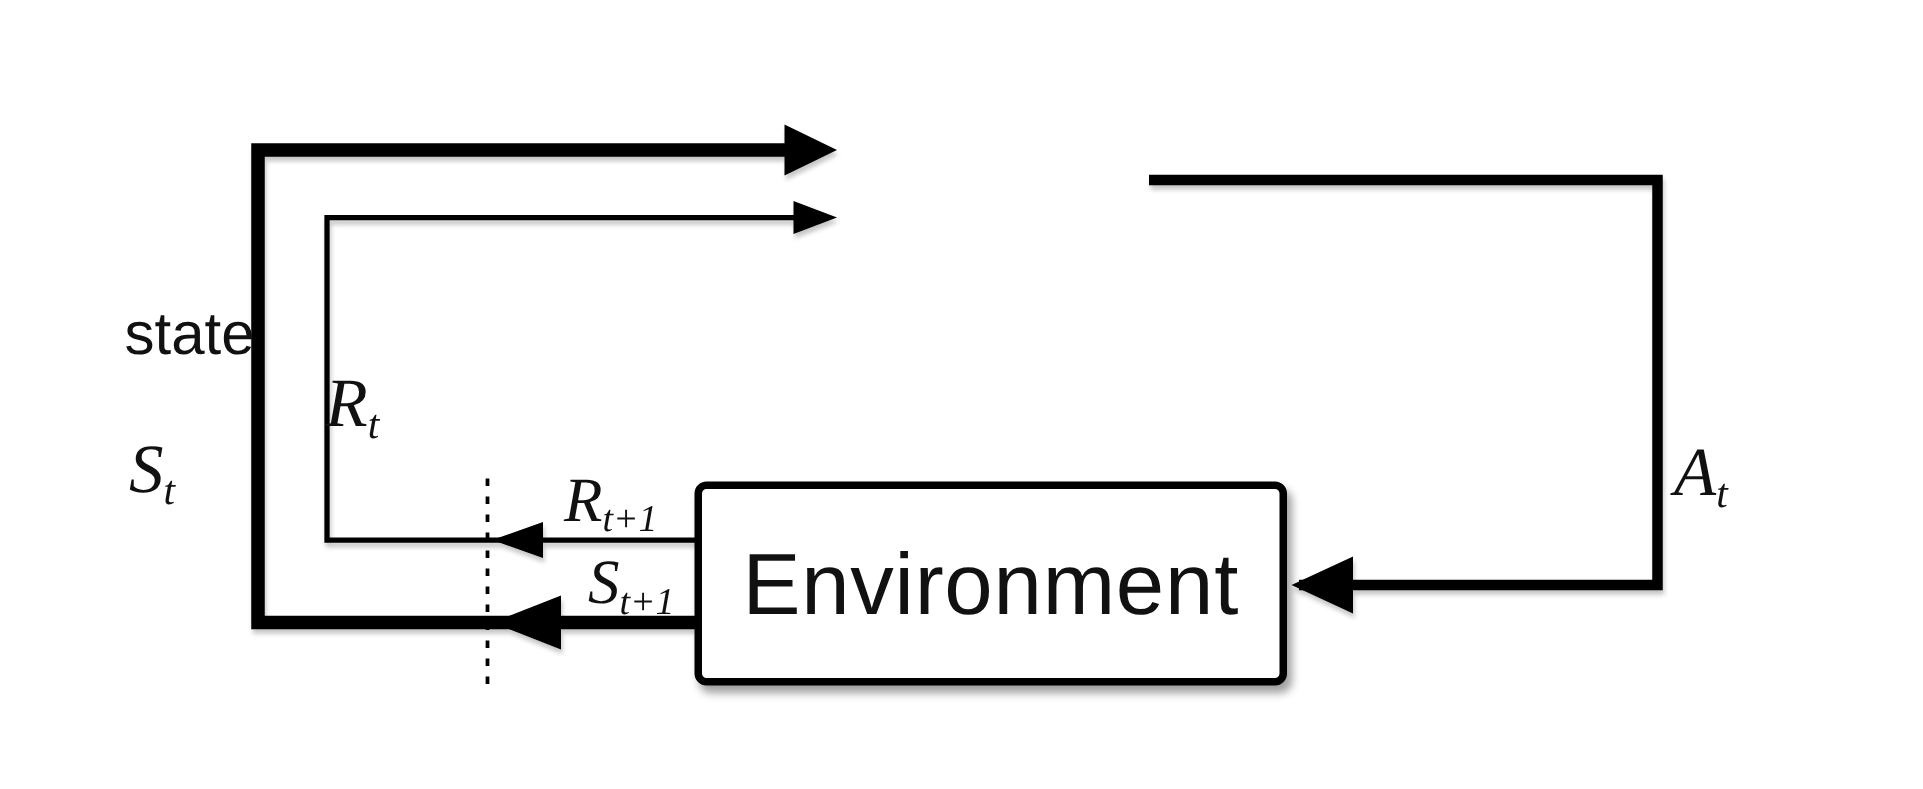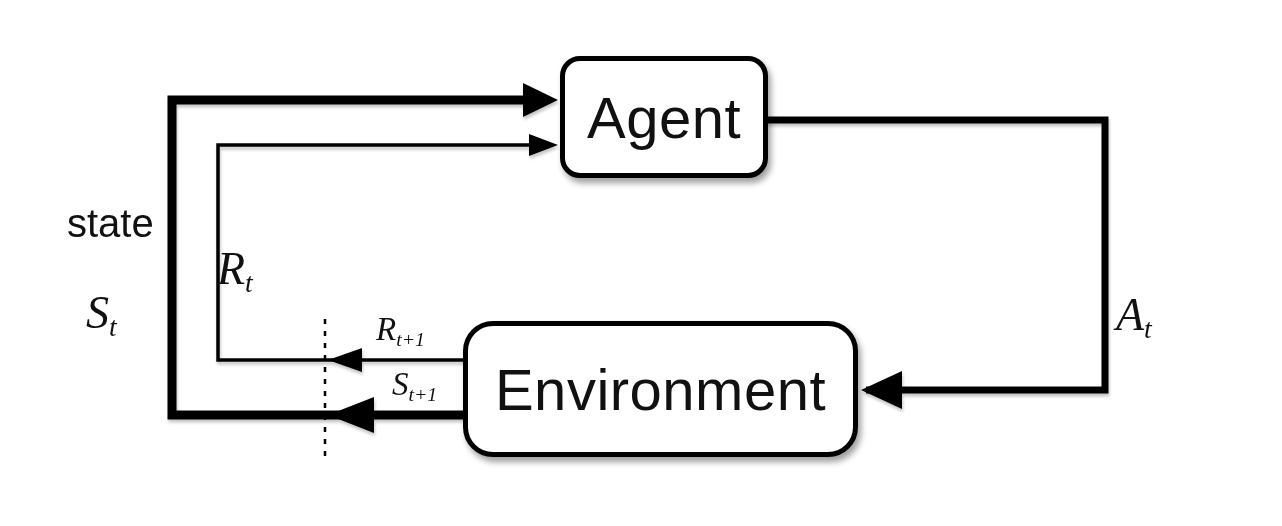--- a/index.html
+++ b/index.html
@@ -41,21 +41,21 @@
     width: 198px;
     height: 112px;
     border-radius: 20px;
     font-size: 58px;
   }
   .env-box {
     left: 463px;
     top: 321px;
     width: 385px;
     height: 126px;
-    border-radius: 30px;
+    border-radius: 8px;
     font-size: 58px;
   }
   .node-label {
     letter-spacing: 0.5px;
     white-space: nowrap;
   }
   .word-label {
     position: absolute;
     font-size: 40px;
     color: #111111;
@@ -71,21 +71,21 @@
     white-space: nowrap;
     line-height: 1;
   }
   .math-label .msub {
     font-size: 0.6em;
     font-style: italic;
     vertical-align: -0.28em;
     letter-spacing: 0;
   }
   .math-small {
-    font-size: 33px;
+    font-size: 42px;
   }
 </style>
 </head>
 <body style="background: rgb(255, 255, 255);">
 
 <div class="canvas">
 
   <svg class="diagram-svg" viewBox="0 0 1282 526">
     <g class="arrow-group" stroke="#000000" fill="#000000">
 
@@ -98,29 +98,26 @@
       <polygon points="558,100 523,83 523,117" stroke="none"></polygon>
       <polygon points="558,145 529,134 529,156" stroke="none"></polygon>
       <polygon points="861,390 902,371 902,409" stroke="none"></polygon>
       <polygon points="328,360 362,348 362,372" stroke="none"></polygon>
       <polygon points="328,415 374,397 374,433" stroke="none"></polygon>
     </g>
 
     <line x1="325" y1="319" x2="325" y2="462" stroke="#000000" stroke-width="2.5" stroke-dasharray="5 7"></line>
   </svg>
 
-  <div class="node-box agent-box" style="background: rgb(255, 255, 255); border-color: rgb(0, 0, 0);">
-    <span class="node-label">Agent</span>
-  </div>
 
   <div class="node-box env-box" style="background: rgb(255, 255, 255); border-color: rgb(0, 0, 0);">
     <span class="node-label">Environment</span>
   </div>
 
-  <div class="word-label" style="left:67px; top:203px;">state</div>
+  <div class="word-label" style="left:83px; top:203px;">state</div>
   <div class="math-label" style="left:86px; top:246px;margin-top:44px;"><span>S</span><span class="msub">t</span></div>
 
   <div class="math-label" style="left:217px; top:246px;"><span>R</span><span class="msub">t</span></div>
 
   <div class="math-label" style="left:1116px; top:264px;margin-top:28px;"><span>A</span><span class="msub">t</span></div>
 
   <div class="math-label math-small" style="left:376px; top:313px;"><span>R</span><span class="msub">t+1</span></div>
 
   <div class="math-label math-small" style="left:392px; top:368px;"><span>S</span><span class="msub">t+1</span></div>
 

